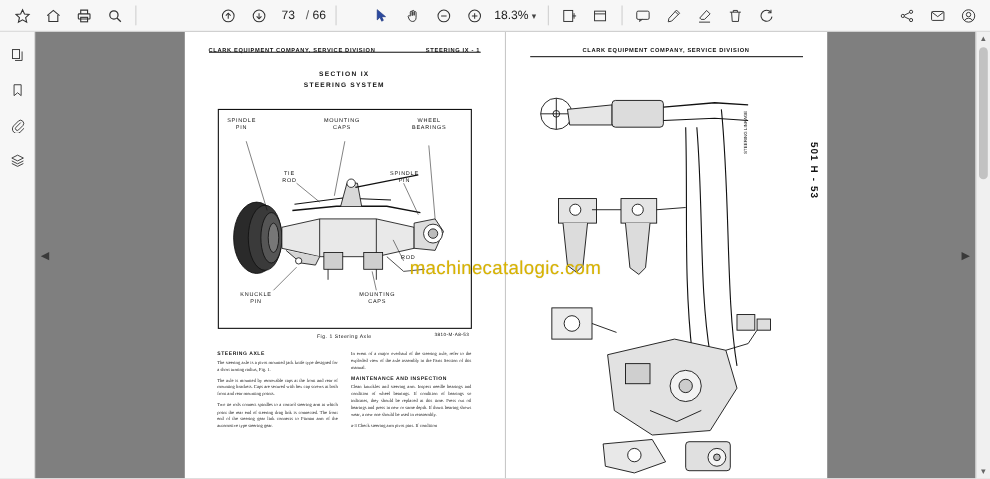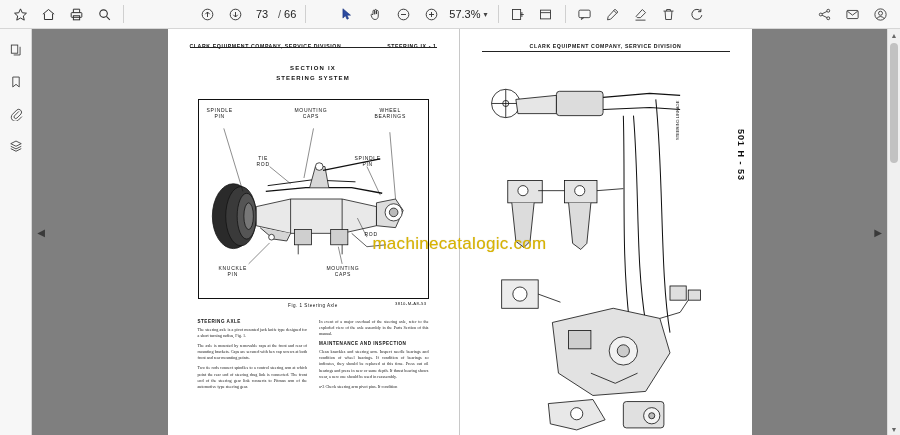--- a/index.html
+++ b/index.html
@@ -380,21 +380,21 @@
             <line x1="8" y1="12" x2="16" y2="12"></line>
         </svg>
       </div>
       <div class="tb-btn">
         <svg width="15" height="15" viewBox="0 0 24 24" fill="none" stroke="#333" stroke-width="1.5">
           <circle cx="12" cy="12" r="8.5"></circle>
             <line x1="8" y1="12" x2="16" y2="12"></line>
             <line x1="12" y1="8" x2="12" y2="16"></line>
         </svg>
       </div>
-      <div class="zoom-label">57.3%</div>
+      <div class="zoom-label">18.3%</div>
       <div class="zoom-caret">▾</div>
     </div>
 
     <div class="tb-sep" style="margin-left:10px"></div>
 
     <div class="tb-group">
       <div class="tb-btn">
         <svg width="15" height="15" viewBox="0 0 24 24" fill="none" stroke="#333" stroke-width="1.4">
           <rect x="4" y="4" width="13" height="16"></rect>
             <path d="M19 8v8"></path>

